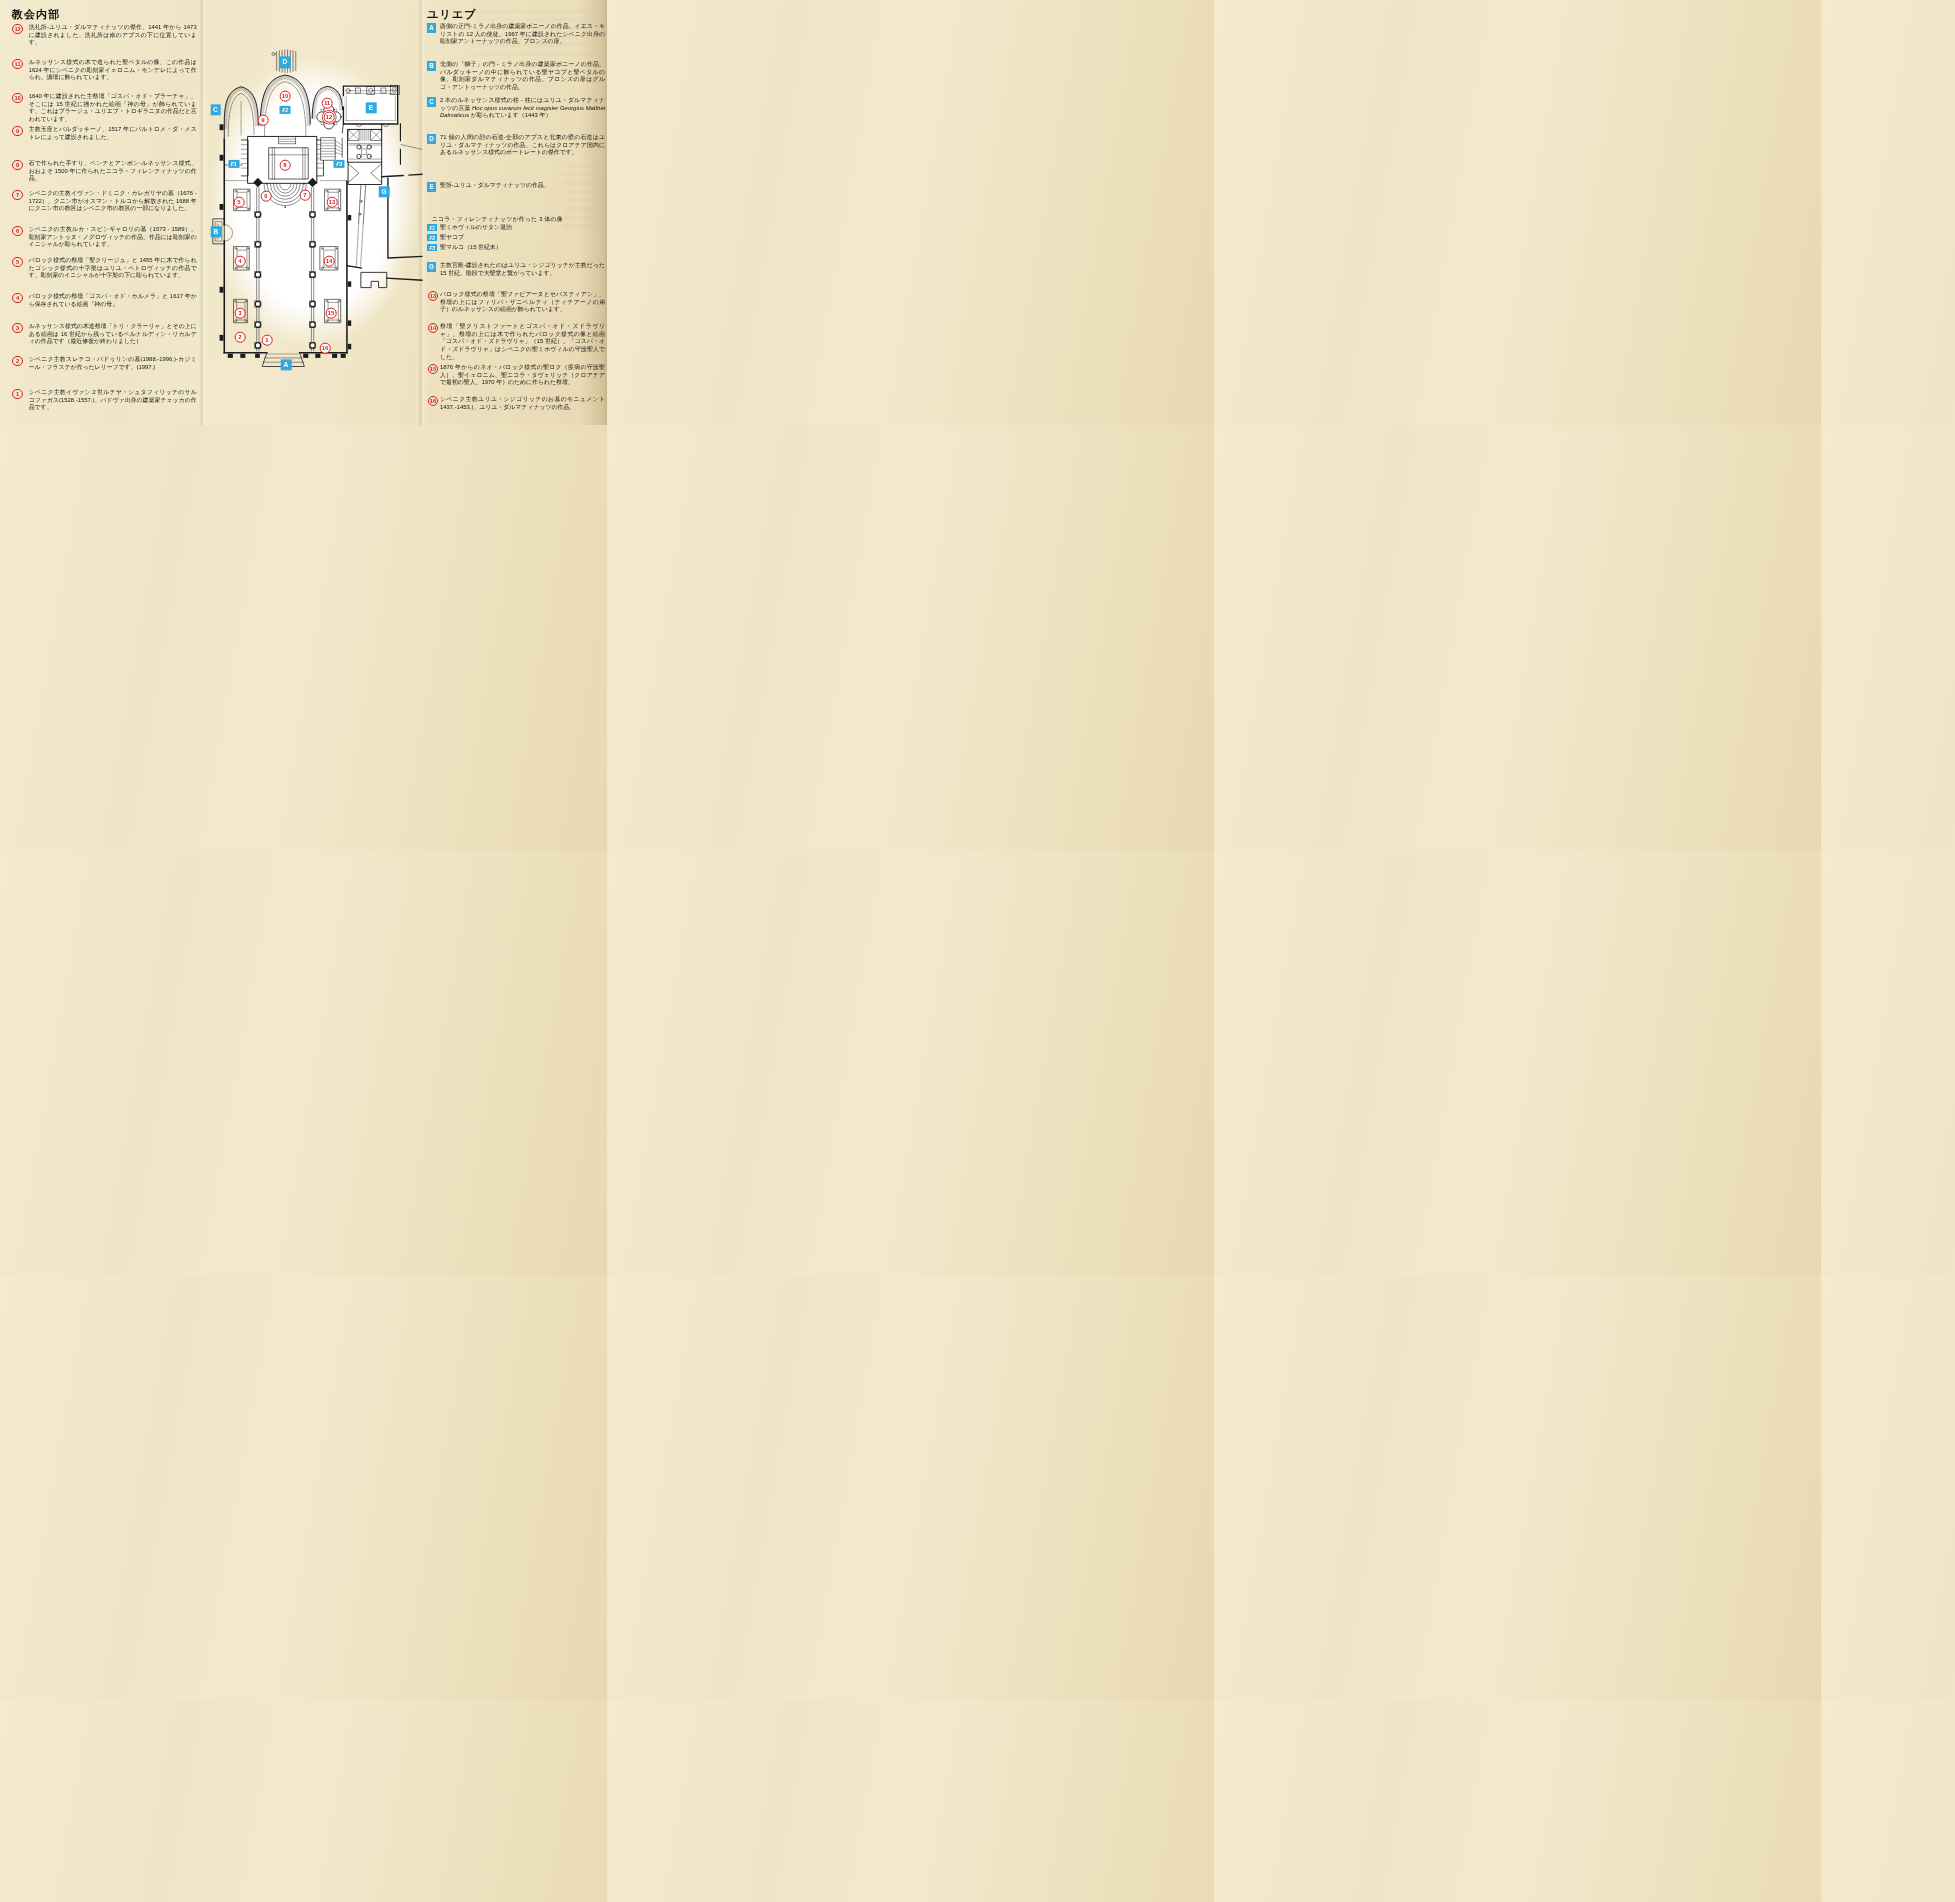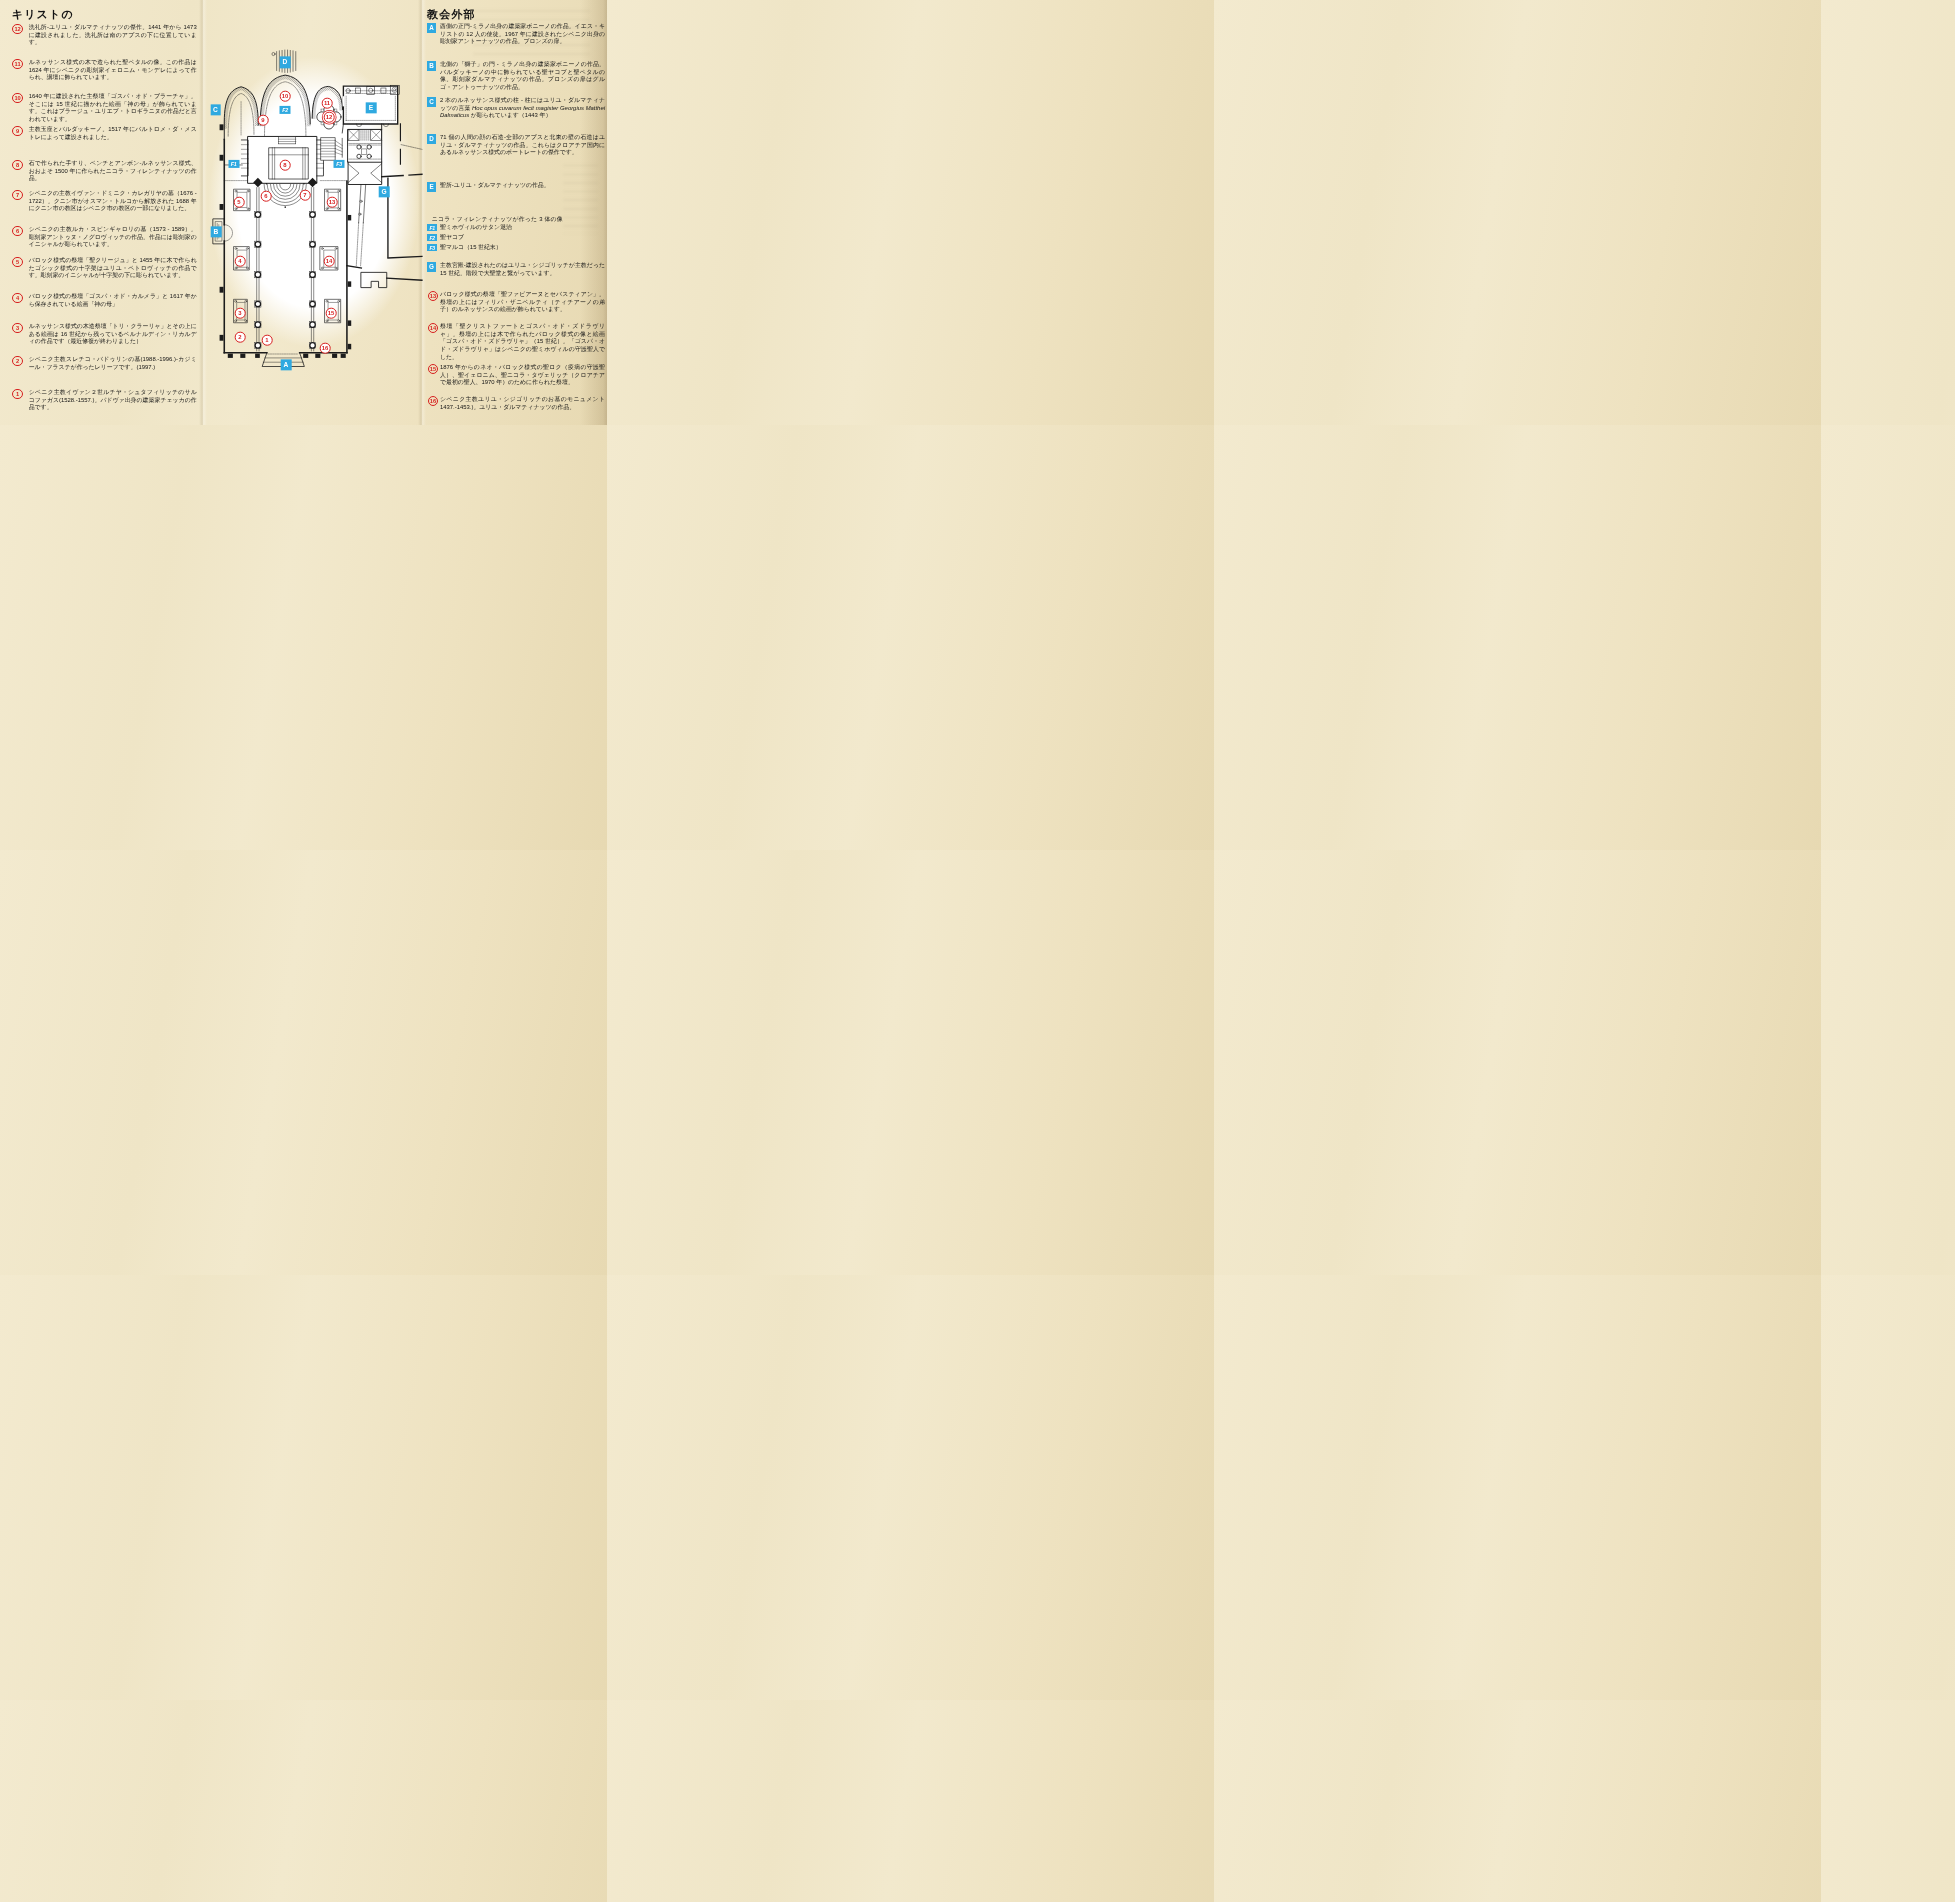--- a/index.html
+++ b/index.html
@@ -56,21 +56,21 @@
 <body>
 
 <div class="halo"></div>
 <div class="crease" style="left:199px"></div>
 <div class="crease" style="left:418px"></div>
 <div class="edge-shade"></div>
 <div class="bleed" style="left:473px;top:8.6px;width:117px;height:51px"></div>
 <div class="bleed" style="left:563px;top:164px;width:35px;height:70px"></div>
 
 <div class="col col-left">
-  <h1 class="page-title" style="top:7px">キリストの</h1>
+  <h1 class="page-title" style="top:7px">教会内部</h1>
 
   <div class="item" style="top:24px">
     <span class="cnum">12</span>
     <p class="txt">洗礼所-ユリユ・ダルマティナッツの傑作。1441 年から 1473 に建設されました。洗礼所は南のアプスの下に位置しています。</p>
   </div>
   <div class="item" style="top:59px">
     <span class="cnum">11</span>
     <p class="txt">ルネッサンス様式の木で造られた聖ペタルの像。この作品は 1624 年にシベニクの彫刻家イェロニム・モンデレによって作られ、講壇に飾られています。</p>
   </div>
   <div class="item" style="top:93px">
@@ -363,21 +363,21 @@
   <div class="pm blue" style="left:168px;top:61px">E</div>
   <div class="pm blue f" style="left:82px;top:63px">F2</div>
   <div class="pm blue f" style="left:30.5px;top:117px">F1</div>
   <div class="pm blue f" style="left:136px;top:117px">F3</div>
   <div class="pm blue" style="left:13px;top:185px">B</div>
   <div class="pm blue" style="left:181px;top:145px">G</div>
   <div class="pm blue" style="left:83px;top:318px">A</div>
 </div>
 
 <div class="col col-right">
-  <h1 class="page-title" style="top:7px">教会外部</h1>
+  <h1 class="page-title" style="top:7px">ユリエブ</h1>
 
   <div class="item" style="top:23px">
     <span class="lbadge">A</span>
     <p class="txt">西側の正門-ミラノ出身の建築家ボニーノの作品。イエス・キリストの 12 人の使徒。1967 年に建設されたシベニク出身の彫刻家アントーナッツの作品。ブロンズの扉。</p>
   </div>
   <div class="item" style="top:61px">
     <span class="lbadge">B</span>
     <p class="txt">北側の「獅子」の門 - ミラノ出身の建築家ボニーノの作品。バルダッキーノの中に飾られている聖ヤコブと聖ペタルの像。彫刻家ダルマティナッツの作品。ブロンズの扉はグルゴ・アントゥーナッツの作品。</p>
   </div>
   <div class="item" style="top:97px">

